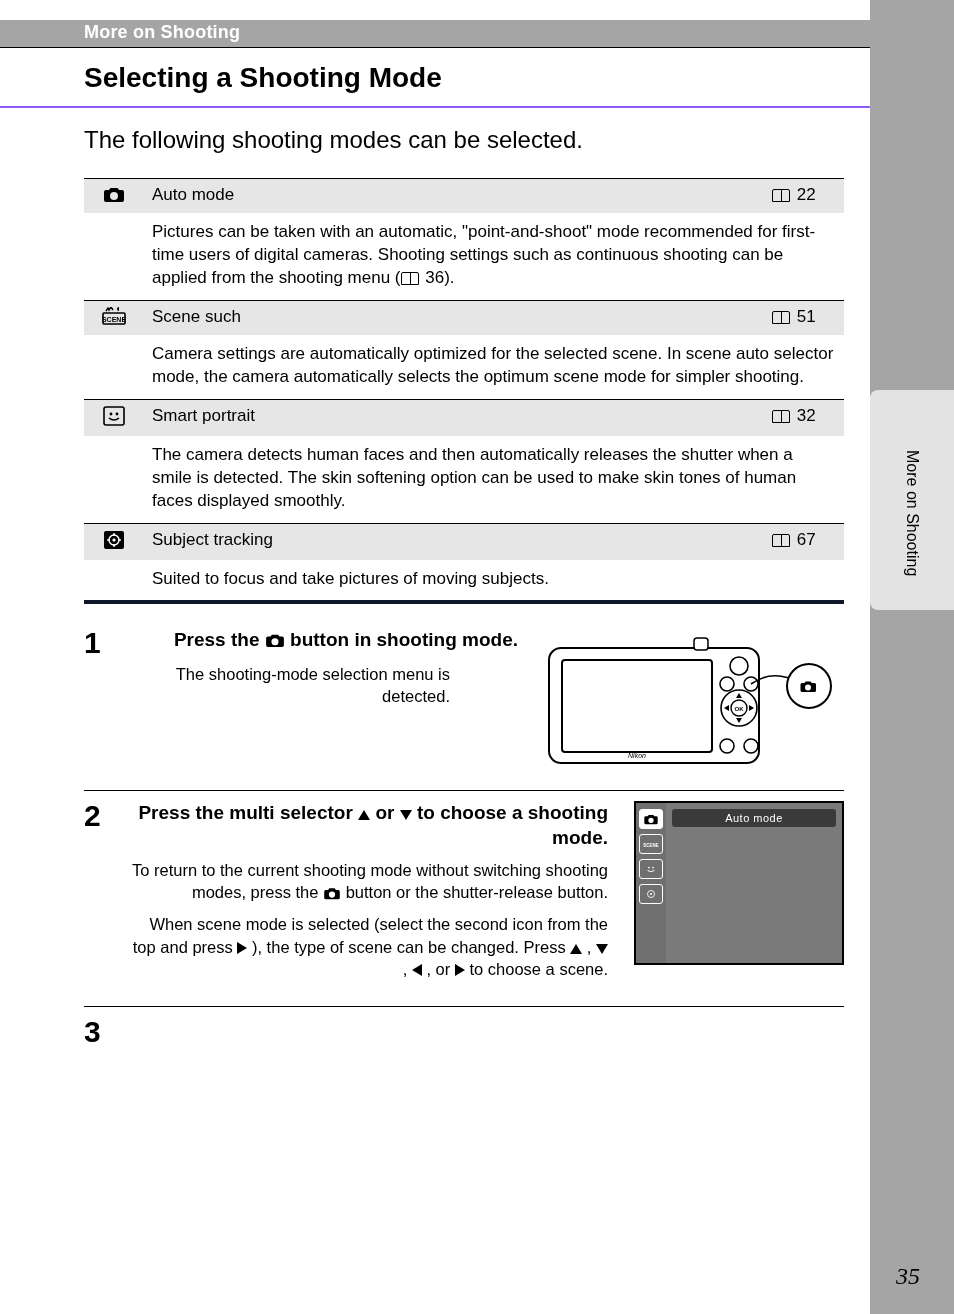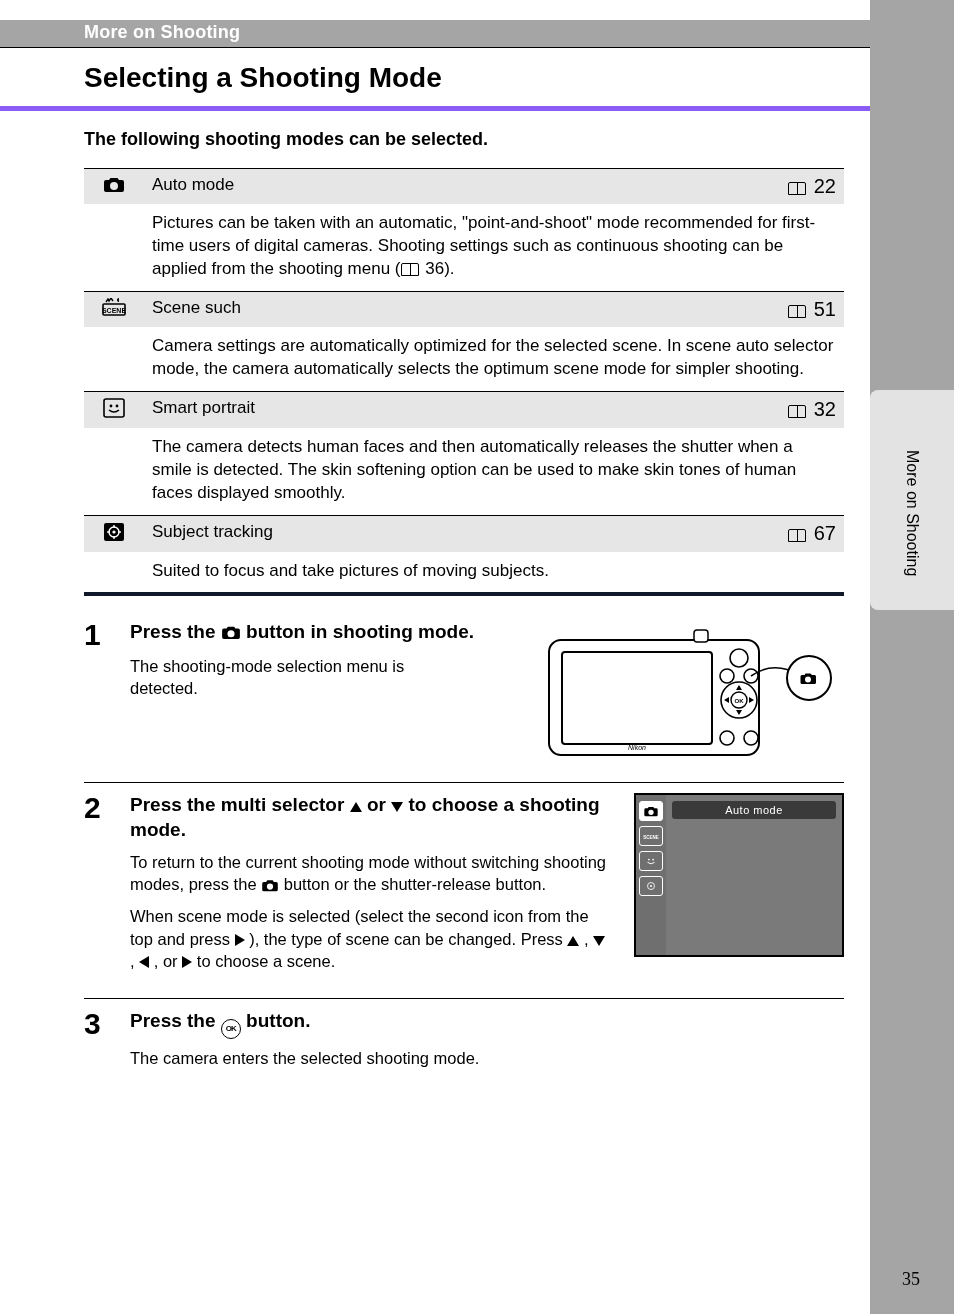--- a/index.html
+++ b/index.html
@@ -33,45 +33,44 @@
   .section-label {
     color: #fff;
     font-weight: bold;
     font-size: 18px;
     letter-spacing: 0.2px;
   }
   .white-under-header {
     background: #fff;
     margin: 0 -26px 0 -84px;
     padding: 8px 26px 0 84px;
-    border-bottom: 5px solid #8b5cf6;
+    border-bottom: 2px solid #8b5cf6;
   }
   .page-title {
     font-size: 28px;
     font-weight: 800;
     padding: 6px 0 12px 0;
   }
   .intro {
-    font-size: 18px;
-    margin: 18px 0 18px 0;
-    font-weight: bold;
+    font-size: 24px;
+    margin: 18px 0 24px 0;
   }
   .mode-table {
     width: 100%;
     border-collapse: collapse;
   }
   .mode-table td { vertical-align: top; }
   .mode-row-head {
     background: #e6e6e6;
     border-top: 1px solid #000;
   }
   .mode-row-head td { padding: 6px 8px; }
   .mode-row-head .icon-cell { width: 60px; text-align: center; }
   .mode-row-head .name-cell { font-size: 17px; }
-  .mode-row-head .page-cell { text-align: right; font-size: 20px; width: 80px; white-space: nowrap; }
+  .mode-row-head .page-cell { text-align: left; font-size: 17px; width: 80px; white-space: nowrap; }
   .mode-row-desc td { padding: 8px 8px 10px 8px; font-size: 17px; line-height: 1.35; margin-left: 16px; }
   .mode-row-desc .icon-cell { width: 60px; }
   .ref-icon {
     display: inline-block;
     width: 18px; height: 13px;
     border: 1.3px solid #000;
     border-radius: 2px 2px 0 0;
     position: relative;
     vertical-align: -2px;
     margin-right: 2px;
@@ -91,21 +90,21 @@
     gap: 16px;
   }
   .step:last-child { border-bottom: none; }
   .step-num {
     font-size: 30px;
     font-weight: 900;
     width: 30px;
     flex-shrink: 0;
     line-height: 1;
   }
-  .step-body { flex: 1; }
+  .step-body { flex: 1; text-align: right; }
   .step-head {
     font-size: 19px;
     font-weight: 600;
     line-height: 1.3;
     margin-bottom: 8px;
   }
   .step-text { font-size: 16.5px; line-height: 1.35; margin-bottom: 8px; }
   .step-illus { flex-shrink: 0; margin-left: 10px; }
   .camera-icon-inline {
     display: inline-block;
@@ -147,21 +146,22 @@
     padding-top: 60px;
   }
   .side-tab-text {
     writing-mode: vertical-rl;
     font-size: 16px;
   }
   .page-num {
     position: absolute;
     bottom: 24px;
     right: 34px;
-    font-size: 18px;
+    font-size: 24px;
+    font-style: italic;
     font-family: Georgia, serif;
   }
   
   .mi { display: inline-block; }
   .mi-cam svg, .mi-scene svg, .mi-smile svg, .mi-track svg { display: block; }
   
   .lcd {
     width: 210px;
     border: 2px solid #000;
     background: #7a7a7a;
@@ -405,28 +405,20 @@
           </div>
           <div class="lcd-main">
             <div class="lcd-label">Auto mode</div>
           </div>
         </div>
       </div>
     </div>
 
     <div class="step">
       <div class="step-num">3</div>
-      <div class="step-body">
-        <div class="step-head">
-          <span>Press the </span>
-          <span class="ok-inline">OK</span>
-          <span> button.</span>
-        </div>
-        <div class="step-text">The camera enters the selected shooting mode.</div>
-      </div>
     </div>
 
   </div>
 
 </div>
 
 <div class="side-tab">
   <div class="side-tab-text">More on Shooting</div>
 </div>
 

